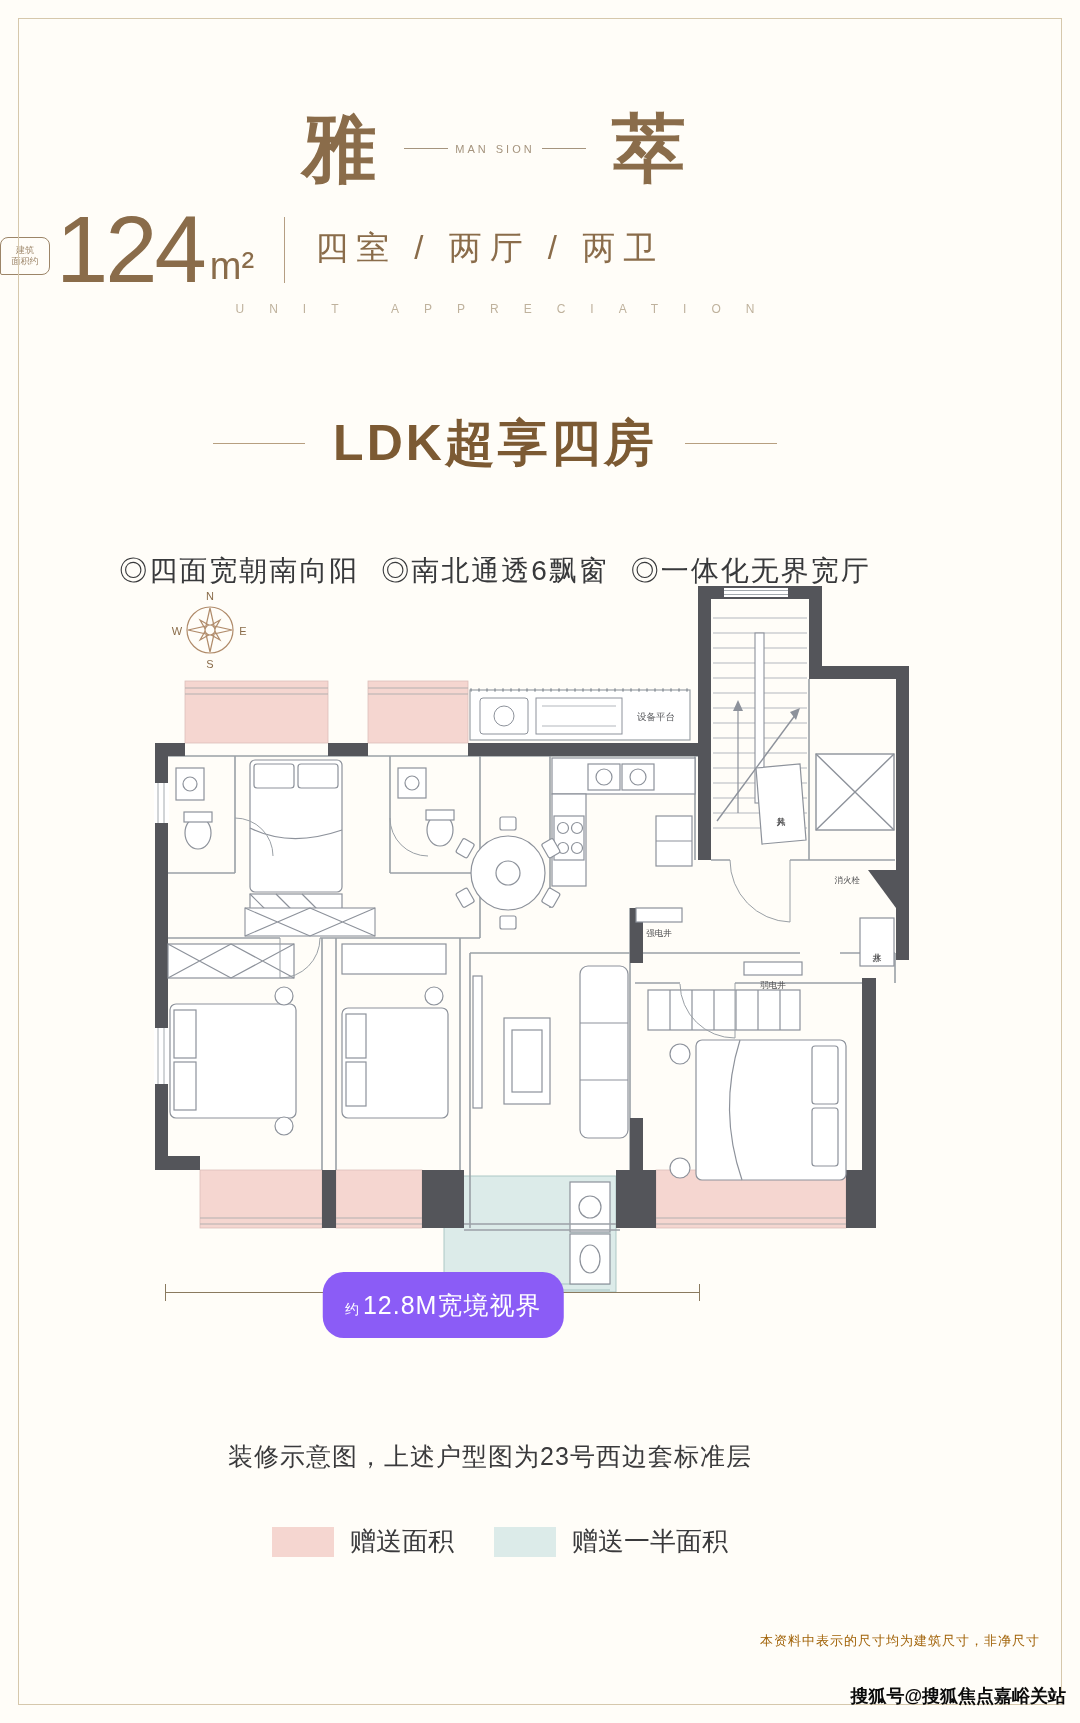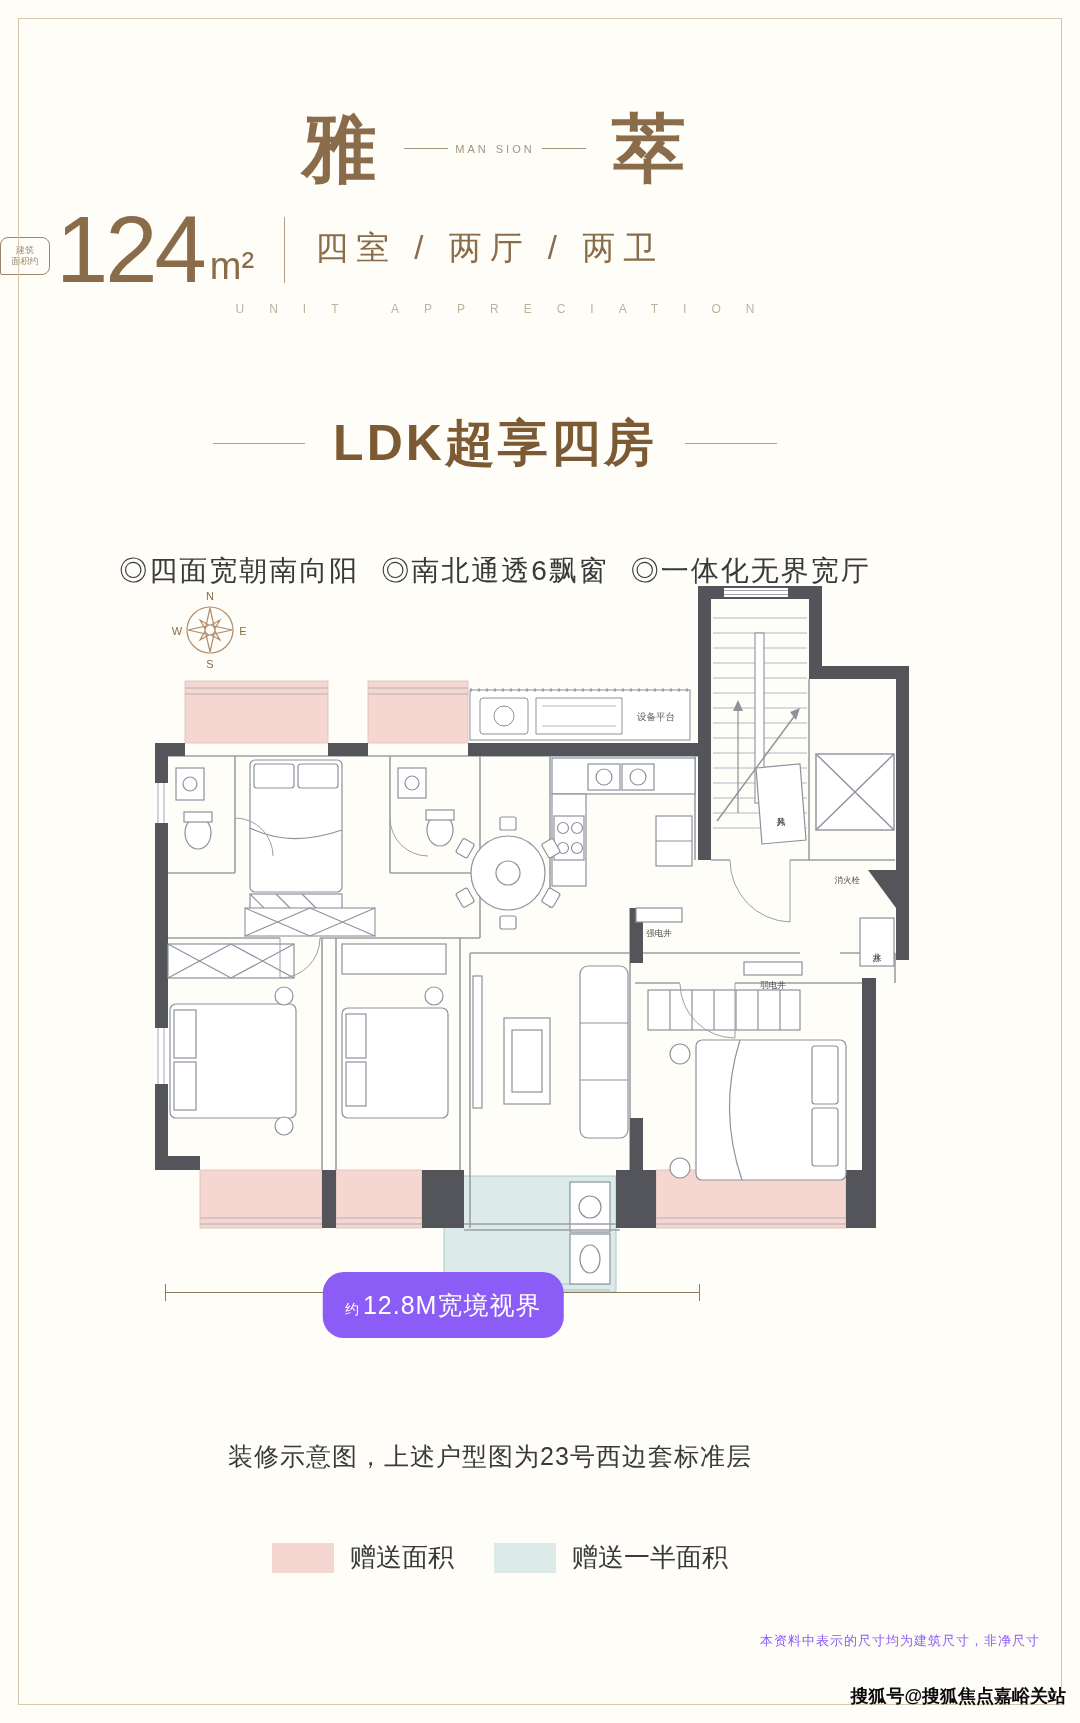--- a/index.html
+++ b/index.html
@@ -38,25 +38,25 @@
   .dim::before,.dim::after{content:"";position:absolute;top:-9px;width:1px;height:17px;background:#8a7a5f;}
   .dim::before{left:0}.dim::after{right:0}
   .dim-pill{position:absolute;left:52%;top:-21px;transform:translateX(-50%);background:#8b5cf6;color:#fff;
             height:42px;line-height:42px;border-radius:21px;padding:12px 22px;font-size:25px;
             letter-spacing:1px;white-space:nowrap;}
   .dim-pill .small{font-size:14px;margin-right:3px;}
   
   .caption{position:absolute;top:1440px;left:0;width:980px;text-align:center;font-size:25px;
            color:#3a3a3c;letter-spacing:1px;}
   .legend{position:absolute;top:1524px;left:0;width:1000px;display:flex;justify-content:center;
-          align-items:center;font-size:26px;color:#3a3a3c;margin-top:16px;}
+          align-items:center;font-size:26px;color:#3a3a3c;}
   .sw{width:62px;height:30px;margin-right:16px;}
   .sw-pink{background:#f5d6d0;}
   .sw-blue{background:#dcebe9;margin-left:40px;}
-  .disclaimer{position:absolute;top:1632px;right:40px;font-size:13px;color:#8b5cf6;letter-spacing:1px;}
+  .disclaimer{position:absolute;top:1632px;right:40px;font-size:13px;color:#a16207;letter-spacing:1px;}
   .watermark{position:absolute;top:1684px;right:14px;font-size:18px;font-weight:700;color:#0a0a0a;}
   svg text{font-family:"Liberation Sans",sans-serif;}
   .vtext{writing-mode:vertical-rl;text-orientation:upright;}
 </style>
 </head>
 <body>
 
 <div class="page">
 
   <div class="title-row">

